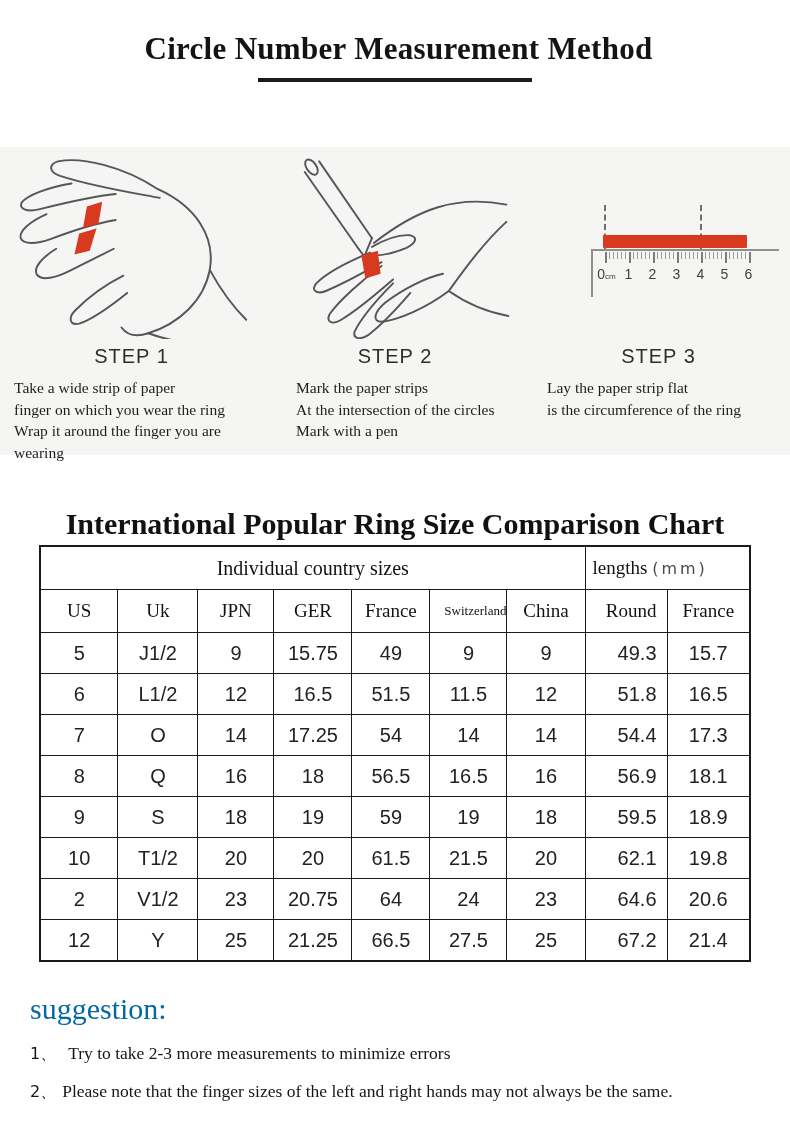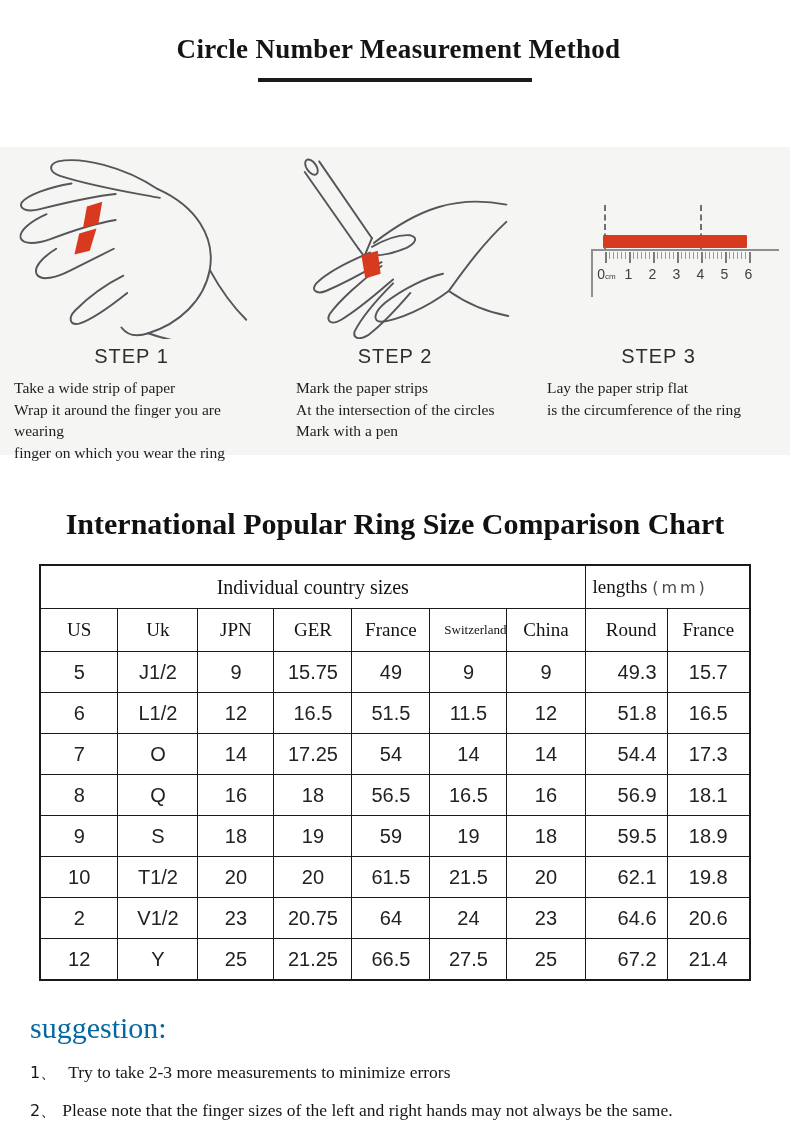--- a/index.html
+++ b/index.html
@@ -2,21 +2,21 @@
 <html><head>
 <meta charset="utf-8">
 <style>
   html,body{margin:0;padding:0;}
   body{
     width:790px;height:1139px;overflow:hidden;background:#ffffff;
     font-family:"Liberation Serif",serif;color:#1c1c1c;
   }
   
   .header{padding-top:32px;text-align:center;}
-  .main-title{font-size:27px;font-weight:600;letter-spacing:.3px;color:#141414;line-height:34px;padding-left:7px;}
+  .main-title{font-size:31px;font-weight:600;letter-spacing:.3px;color:#141414;line-height:34px;padding-left:7px;}
   .title-underline{width:274px;height:4px;background:#1b1b1b;margin:12px auto 0;}
   
   .steps-band{
     margin-top:65px;height:308px;background:#f5f5f3;
     display:grid;grid-template-columns:263px 264px 263px;
   }
   .step-col{position:relative;}
   .fig{height:192px;display:flex;justify-content:center;align-items:flex-start;}
   .step-label{
     text-align:center;font-family:"Liberation Sans",sans-serif;
@@ -36,21 +36,21 @@
   .ruler .minor{position:absolute;left:0;top:47px;width:147px;height:7px;
     background:repeating-linear-gradient(to right,#9a9a9a 0 1px,transparent 1px 4px);}
   .ruler .mtick{position:absolute;top:47px;width:2px;height:11px;background:#7b7b7b;}
   .ruler .endbar{position:absolute;left:-14px;top:46px;width:2px;height:46px;background:#8f8f8f;}
   .ruler .rlabel{position:absolute;top:61px;transform:translateX(-50%);
     font-family:"Liberation Sans",sans-serif;font-size:14px;color:#3f3f3f;white-space:nowrap;}
   .ruler .rlabel .unit{font-size:8px;}
   
   .section2-title{margin-top:50px;text-align:center;font-size:30px;font-weight:700;color:#111;line-height:37px;}
   table.ring{
-    width:710px;margin:22px auto 0;border-collapse:collapse;table-layout:fixed;
+    width:710px;margin:3px auto 0;border-collapse:collapse;table-layout:fixed;
     border:2px solid #1a1a1a;
   }
   table.ring th,table.ring td{border:1px solid #1a1a1a;text-align:center;padding:0;overflow:hidden;}
   tr.group-row th{height:42px;font-weight:400;}
   .group-left{font-size:20px;color:#121212;}
   .group-right{text-align:left !important;padding-left:7px !important;font-size:19px;color:#121212;white-space:nowrap;}
   .group-right .unit{font-family:"DejaVu Sans",sans-serif;font-size:16px;letter-spacing:3px;color:#4a4a4a;}
   tr.head-row th{height:42px;font-weight:400;font-size:19px;color:#121212;}
   tr.head-row th.small{font-size:13px;text-align:right;}
   tr.head-row th.ralign{text-align:right;padding-right:10px;}
@@ -93,22 +93,22 @@
         </g>
         <g fill="#d83a20" stroke="none">
           <path d="M78,62 L94,57 L90,80 L74,84 Z"></path>
           <path d="M70,90 L88,85 L81,108 L65,112 Z"></path>
         </g>
       </svg>
     </div>
     <div class="step-label">STEP 1</div>
     <div class="step-text pad1">
       <div>Take a wide strip of paper</div>
+      <div>finger on which you wear the ring</div>
       <div>Wrap it around the finger you are wearing</div>
-      <div>finger on which you wear the ring</div>
     </div>
   </div>
 
   <div class="step-col">
     <div class="fig">
       <svg class="hand" width="240" height="192" viewBox="0 0 240 200">
         <g stroke="#55555a" stroke-width="2" fill="none" stroke-linecap="round">
           <ellipse cx="33" cy="21" rx="9" ry="5" transform="rotate(55 33 21)"></ellipse>
           <path d="M26,26 L82,106"></path>
           <path d="M41,15 L96,95"></path>

